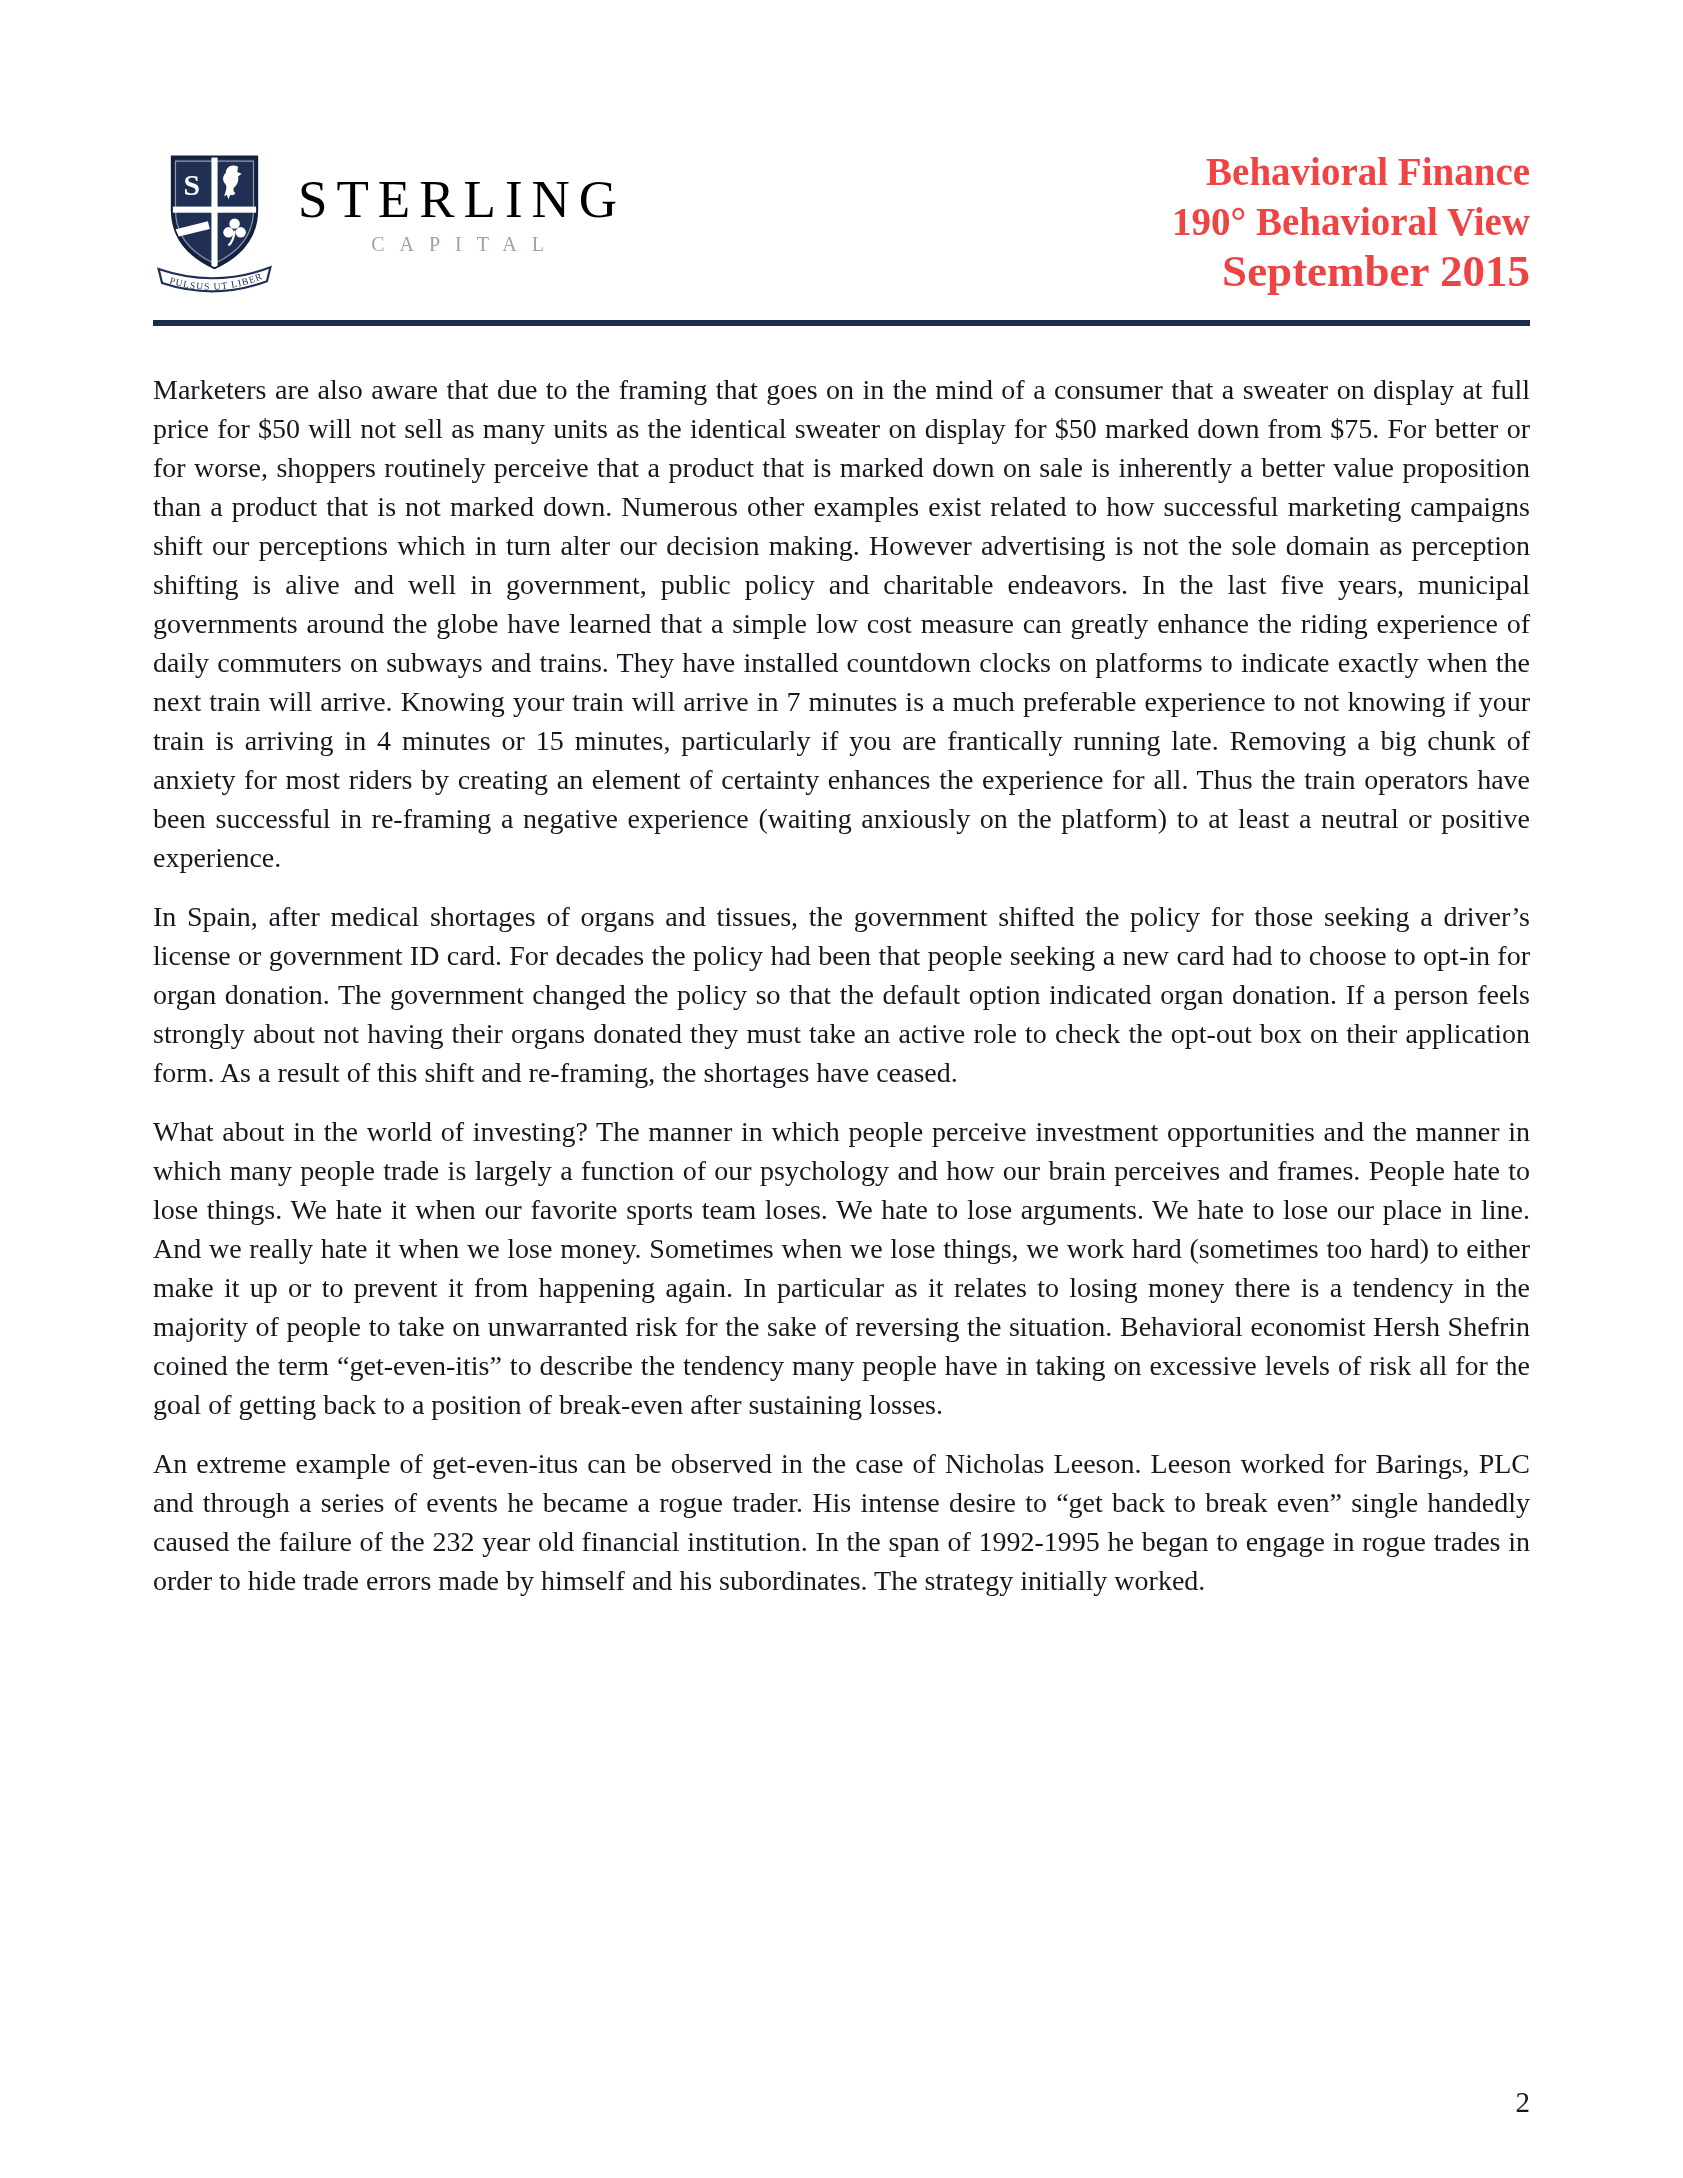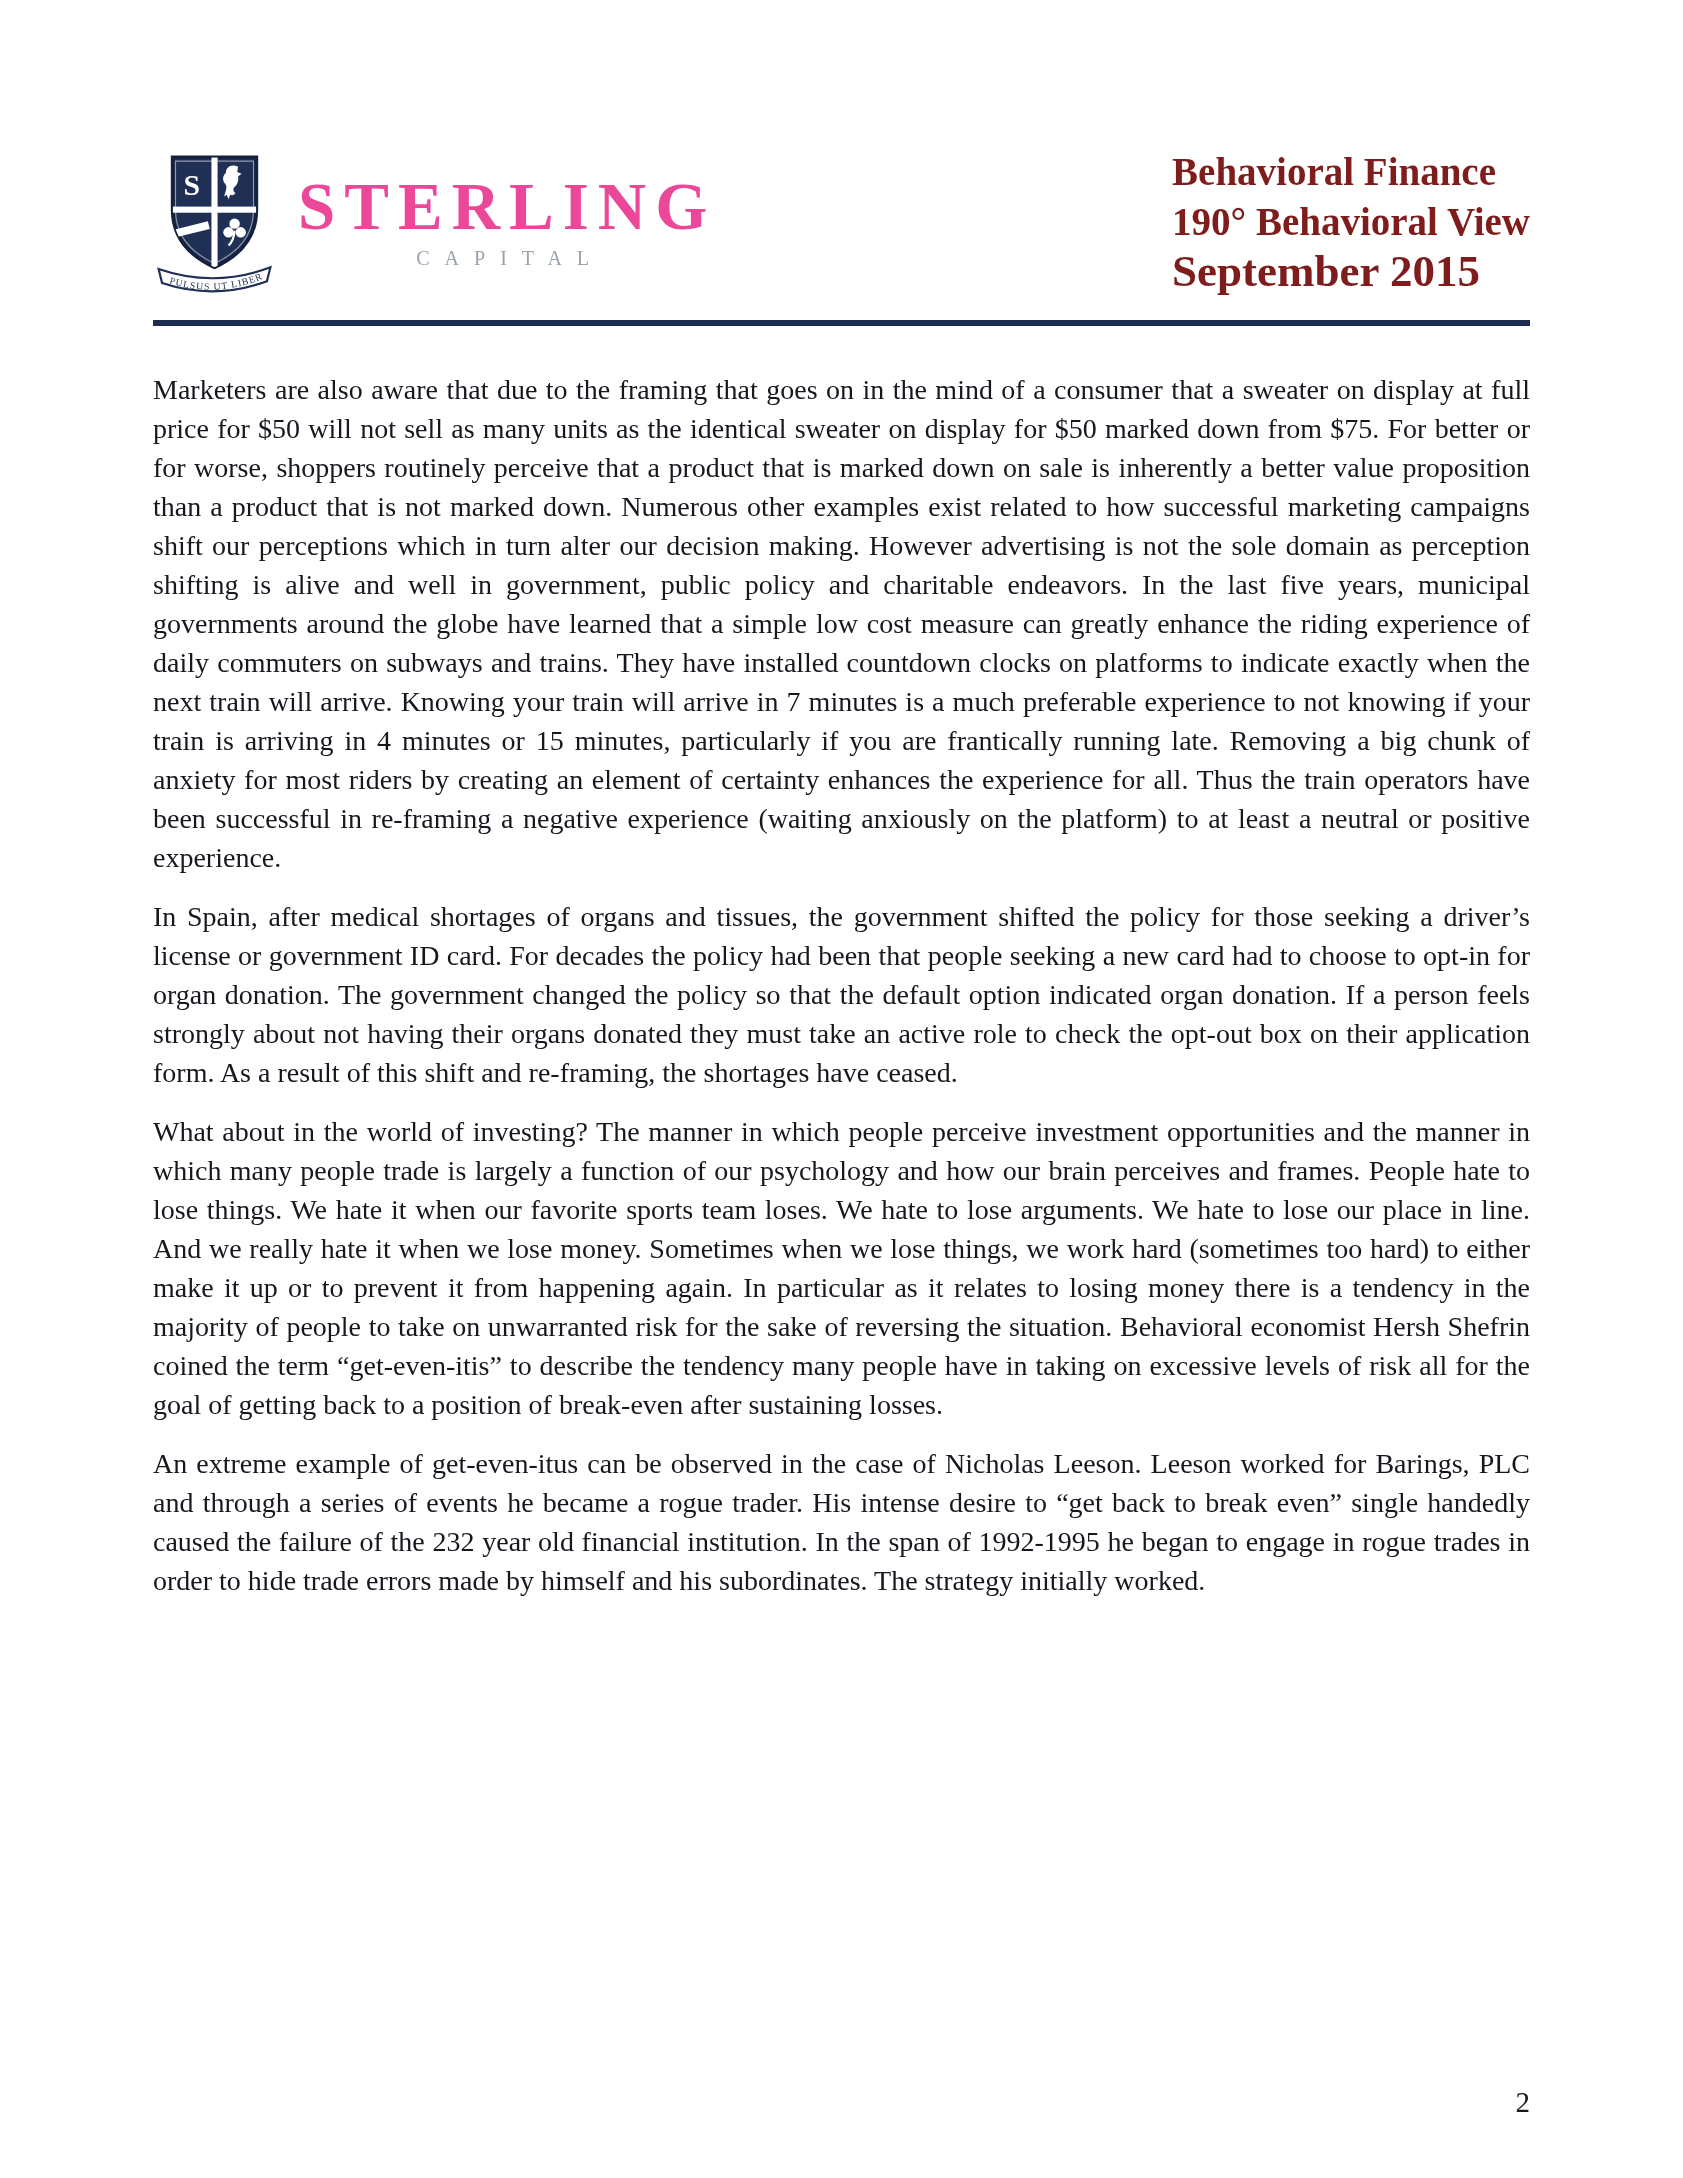--- a/index.html
+++ b/index.html
@@ -23,39 +23,39 @@
     align-items: flex-start;
   }
   .logo {
     display: flex;
     align-items: flex-start;
     gap: 22px;
   }
   .crest { flex: 0 0 auto; display: block; }
   .logo-text { padding-top: 28px; }
   .logo-name {
-    font-size: 67px;
+    font-size: 53px;
     letter-spacing: 9px;
-    color: #ec4899;
-    font-weight: 700;
+    color: #000000;
+    font-weight: 400;
     line-height: 1;
   }
   .logo-sub {
     font-size: 20px;
     letter-spacing: 15px;
     color: #9aa2ad;
     margin-top: 8px;
     padding-left: 6px;
     line-height: 1;
     text-align: center;
   }
   .header-titles {
-    text-align: left;
+    text-align: right;
     padding-top: 2px;
-    color: #7f1d1d;
+    color: #ef4444;
   }
   .h-title, .h-sub {
     font-size: 39px;
     font-weight: 700;
     line-height: 50px;
   }
   .h-date {
     font-size: 45px;
     font-weight: 700;
     line-height: 48px;

